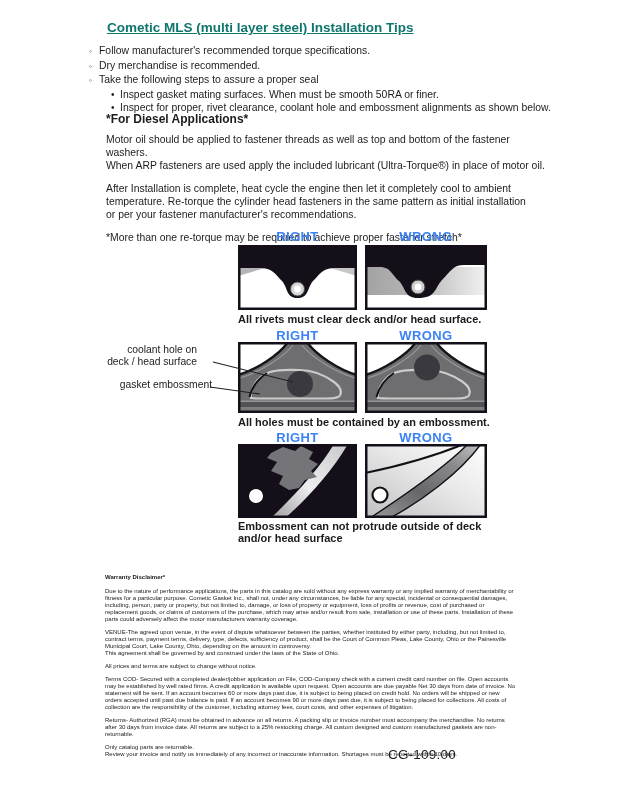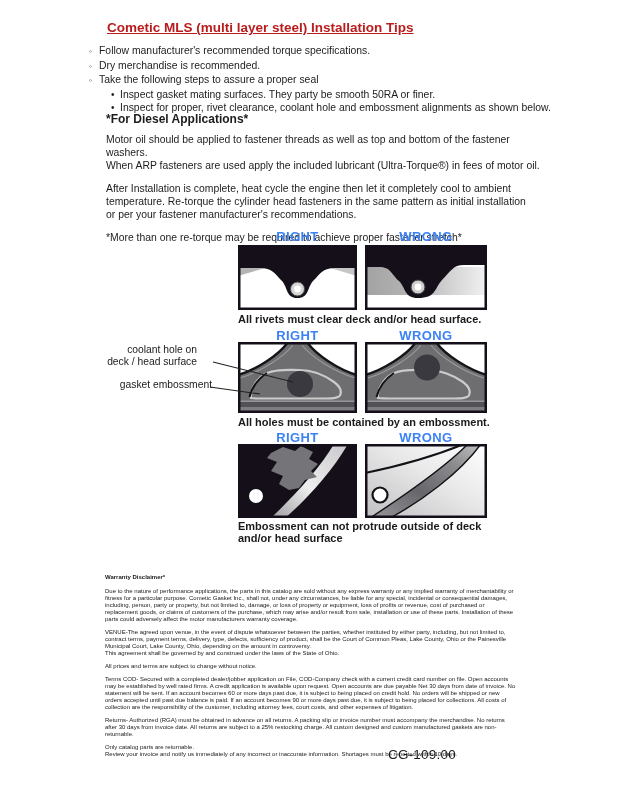--- a/index.html
+++ b/index.html
@@ -2,21 +2,21 @@
 <html><head>
 <meta charset="utf-8">
 <style>
   html,body{margin:0;padding:0;background:#ffffff;}
   .page{
     position:relative;width:618px;height:800px;background:#ffffff;
     font-family:"Liberation Sans",sans-serif;color:#1f1f21;overflow:hidden;
   }
   .title{
     position:absolute;left:107px;top:20px;margin:0;
-    font-size:13.5px;font-weight:bold;text-decoration:underline;color:#b91c1c;
+    font-size:13.5px;font-weight:bold;text-decoration:underline;color:#0f766e;
   }
   .bullets{position:absolute;left:89px;top:44px;font-size:10.4px;line-height:13.6px;color:#1c1c1e;}
   .b-row{display:flex;}
   .b-row .marker{width:10px;flex:0 0 10px;font-size:8px;padding-top:1px;color:#1c1c1e;}
   .b-row.sub{margin-left:22px;}
   .b-row.sub .marker{font-size:10px;flex-basis:9px;width:9px;padding-top:0;}
   .diesel{position:absolute;left:106px;top:113px;width:444px;font-size:10.4px;line-height:13px;color:#1c1c1e;}
   .d-head{font-weight:bold;font-size:12px;margin:0 0 7px 0;}
   .diesel p{margin:0 0 10px 0;white-space:pre-line;}
   .hdr{position:absolute;width:119px;text-align:center;font-size:13px;font-weight:600;letter-spacing:.4px;color:#3b82f6;}
@@ -54,32 +54,32 @@
     <div class="b-row">
       <span class="marker">◦</span>
       <span>Dry merchandise is recommended.</span>
     </div>
     <div class="b-row">
       <span class="marker">◦</span>
       <span>Take the following steps to assure a proper seal</span>
     </div>
     <div class="b-row sub">
       <span class="marker">•</span>
-      <span>Inspect gasket mating surfaces.  They party be smooth 50RA or finer.</span>
+      <span>Inspect gasket mating surfaces.  When must be smooth 50RA or finer.</span>
     </div>
     <div class="b-row sub">
       <span class="marker">•</span>
       <span>Inspect for proper, rivet clearance, coolant hole and embossment alignments as shown below.</span>
     </div>
   </div>
 
   <div class="diesel">
     <div class="d-head">*For Diesel Applications*</div>
     <p>Motor oil should be applied to fastener threads as well as top and bottom of the fastener washers.
-When ARP fasteners are used apply the included lubricant (Ultra-Torque®) in fees of motor oil.</p>
+When ARP fasteners are used apply the included lubricant (Ultra-Torque®) in place of motor oil.</p>
     <p>After Installation is complete, heat cycle the engine then let it completely cool to ambient
 temperature. Re-torque the cylinder head fasteners in the same pattern as initial installation
 or per your fastener manufacturer's recommendations.</p>
     <p>*More than one re-torque may be required to achieve proper fastener stretch*</p>
   </div>
 
   <div class="hdr h1r">RIGHT</div>
   <div class="hdr w h1w">WRONG</div>
 
   <svg class="panel p1r" width="119" height="65" viewBox="0 0 119 65">

